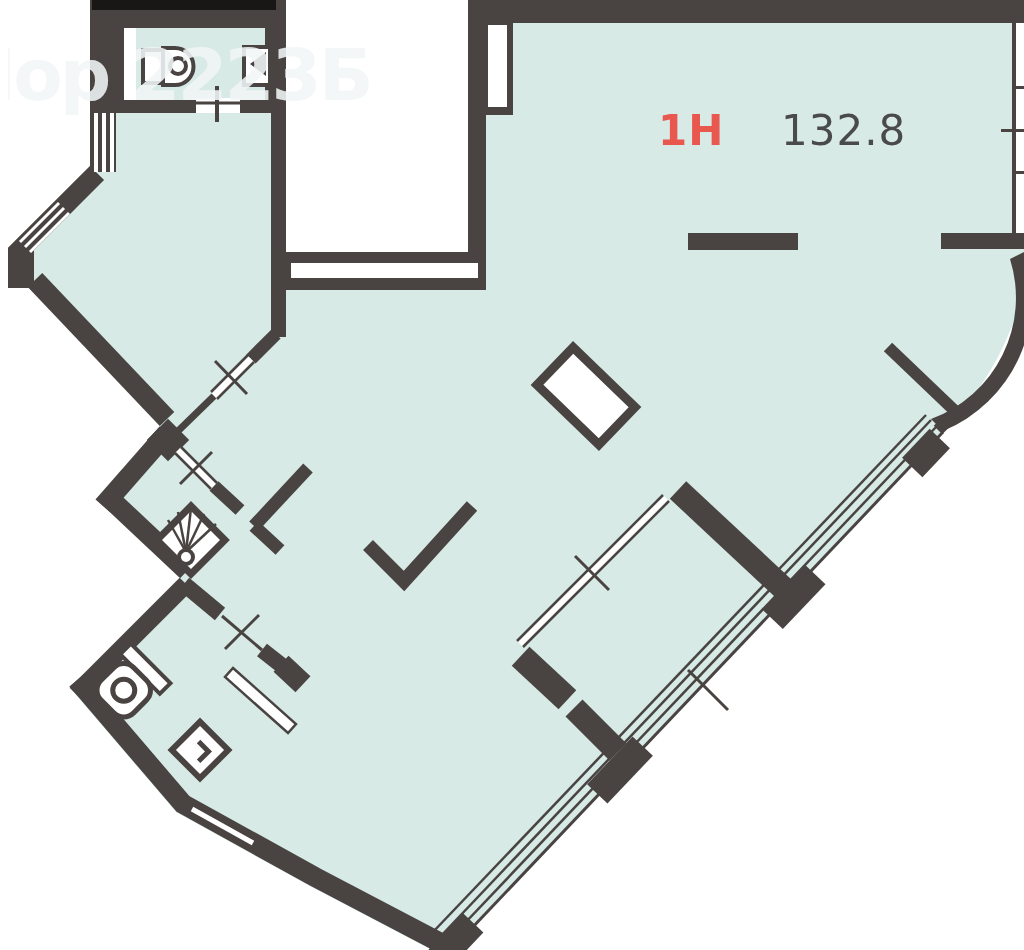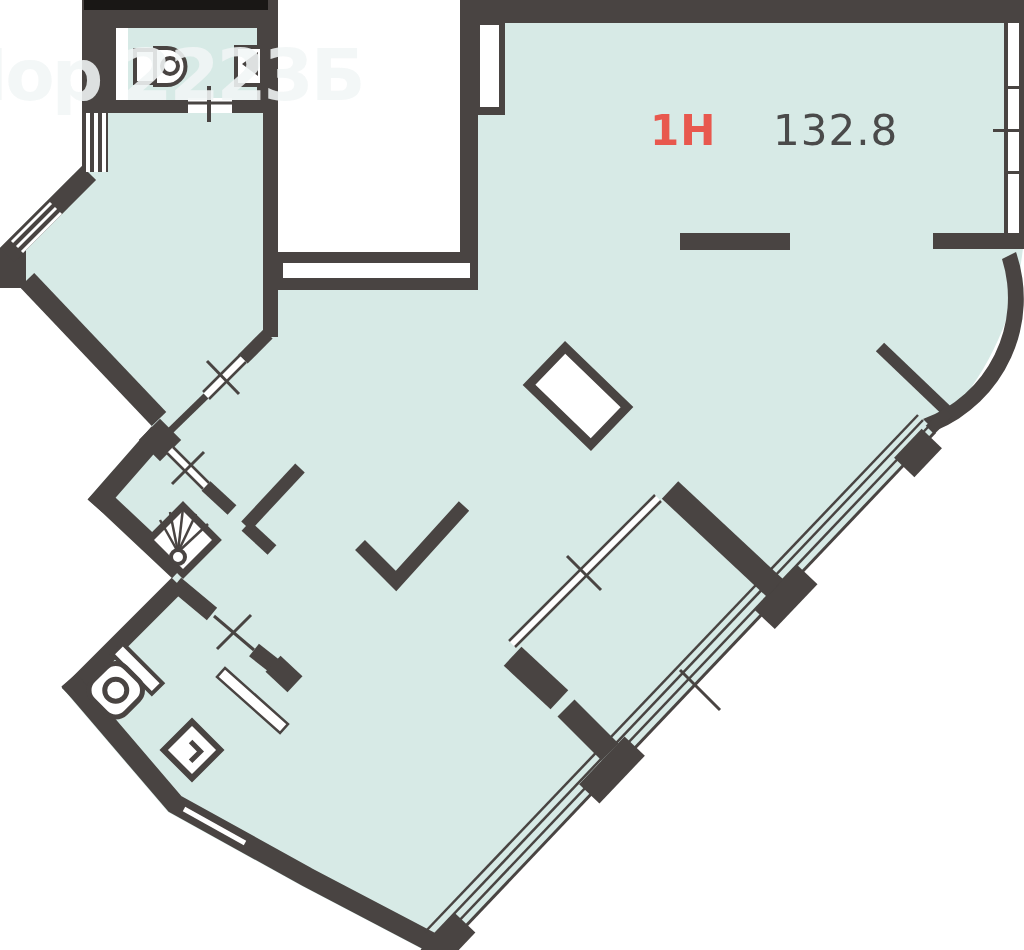--- a/index.html
+++ b/index.html
@@ -1,17 +1,17 @@
 <!DOCTYPE html>
 <html><head>
 <meta charset="utf-8">
 <style>
   html,body{margin:0;padding:0;background:#ffffff;width:1024px;height:950px;overflow:hidden;}
   body{font-family:"DejaVu Sans","Liberation Sans",sans-serif;}
-  .stage{position:relative;width:988px;height:950px;background:#ffffff;}
+  .stage{position:relative;width:988px;height:950px;background:#ffffff;margin-left:8px;}
   svg{display:block;}
   .unit-label{font-size:42px;font-weight:bold;fill:#e8584e;letter-spacing:1px;}
   .area-label{font-size:42px;font-weight:500;fill:#4a4a4a;letter-spacing:1px;}
   .watermark{font-size:72px;font-weight:bold;fill:#f2f6f6;opacity:0.88;letter-spacing:-3px;}
 </style>
 </head>
 <body>
 
 <div class="stage">
 <svg width="1024" height="950" viewBox="0 0 1024 950">

